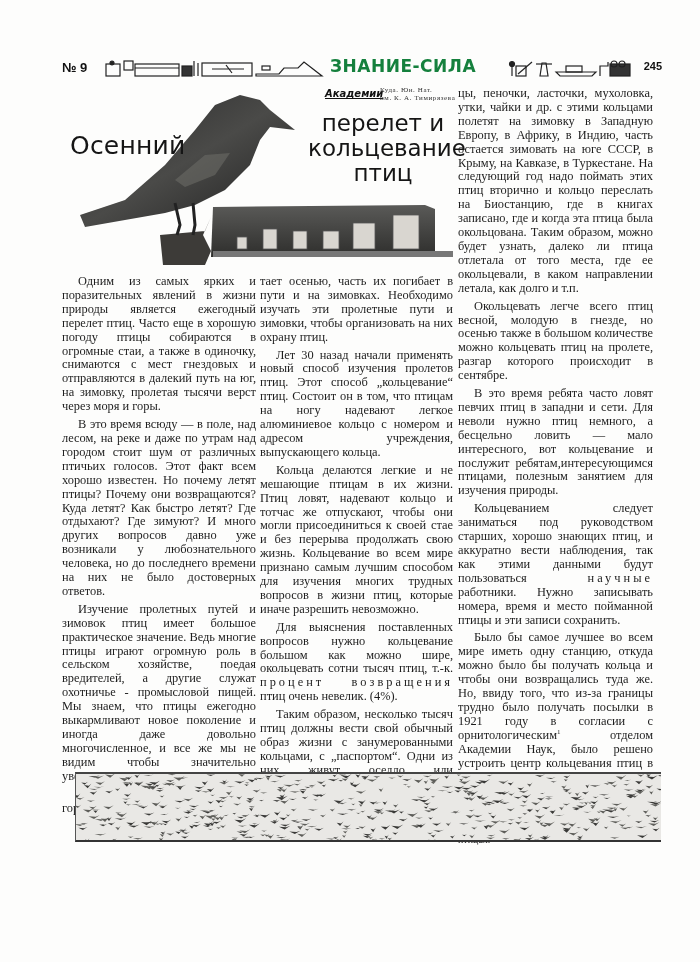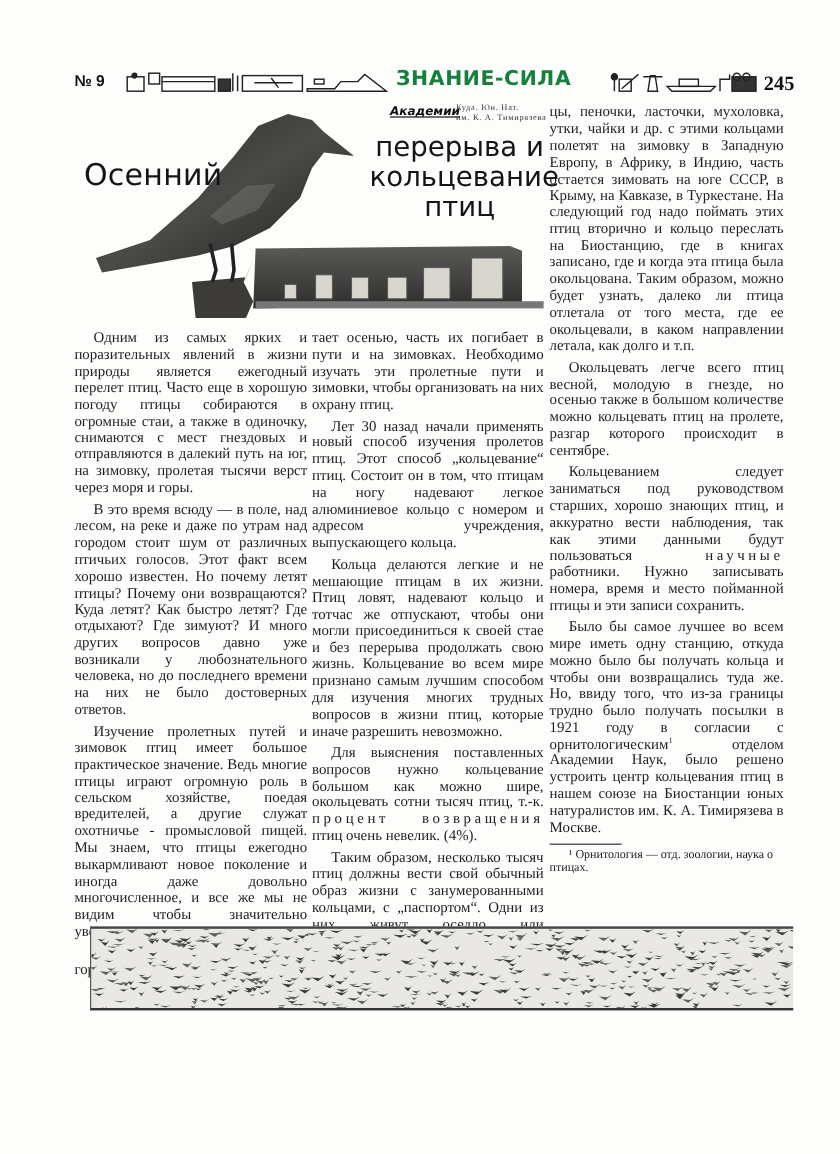--- a/index.html
+++ b/index.html
@@ -5,21 +5,21 @@
     html, body { margin: 0; padding: 0; }
     body {
       width: 700px; height: 962px; background: #ffffff; position: relative; overflow: hidden;
       font-family: "Liberation Serif", "DejaVu Serif", serif; color: #1a1a1a;
     }
     .page { position: absolute; left: 0; top: 0; width: 700px; height: 962px; background: #fdfdfc; }
 
     
     .header { position: absolute; top: 58px; left: 62px; width: 600px; height: 22px; }
     .issue { position: absolute; left: 0; top: 2px; font-family: "Liberation Sans", "DejaVu Sans", sans-serif; font-weight: bold; font-size: 13px; color: #111; }
-    .pageno { position: absolute; right: 0; top: 2px; font-family: Liberation Serif, serif; font-weight: bold; font-size: 17px; color: #111; }
+    .pageno { position: absolute; right: 0; top: 2px; font-family: Liberation Sans, sans-serif; font-weight: bold; font-size: 11px; color: #111; }
     .mast { position: absolute; left: 42px; top: 0; width: 528px; height: 20px; }
     .mast-title { position: absolute; left: 226px; top: -2px; font-family: "DejaVu Sans", sans-serif; font-weight: bold; font-size: 17px; letter-spacing: 0.5px; color: #15803d; white-space: nowrap; }
     .mast svg { position: absolute; top: 0; }
 
     
     .hero { position: absolute; left: 65px; top: 85px; width: 390px; height: 180px; }
     .hero svg { position: absolute; left: 0; top: 0; }
     .title-left { position: absolute; left: 70px; top: 103px; font-family: "DejaVu Sans", sans-serif; font-size: 25px; color: #151515; letter-spacing: 0.2px; margin-top: 28px; }
     .title-right { position: absolute; left: 308px; top: 111px; width: 150px; text-align: center; font-family: "DejaVu Sans", sans-serif; font-size: 23px; line-height: 25px; color: #151515; }
     .author { position: absolute; left: 325px; top: 88px; font-family: "DejaVu Sans", sans-serif; font-style: italic; font-weight: bold; font-size: 10px; text-decoration: underline; color: #111; }
@@ -143,21 +143,21 @@
     </svg>
   </div>
 
   <div class="title-left">Осенний</div>
   <span class="author">Академии</span>
   <div class="affil">
     <div>Куда. Юн. Нат.</div>
     <div>им. К. А. Тимирязева</div>
   </div>
   <div class="title-right">
-    <div>перерыва и</div>
+    <div>перелет и</div>
     <div>кольцевание</div>
     <div>птиц</div>
   </div>
 
   <div class="col col1">
     <p>Одним из самых ярких и поразительных явлений в жизни природы является ежегодный перелет птиц. Часто еще в хорошую погоду птицы собираются в огромные стаи, а также в одиночку, снимаются с мест гнездовых и отправляются в далекий путь на юг, на зимовку, пролетая тысячи верст через моря и горы.</p>
     <p>В это время всюду — в поле, над лесом, на реке и даже по утрам над городом стоит шум от различных птичьих голосов. Этот факт всем хорошо известен. Но почему летят птицы? Почему они возвращаются? Куда летят? Как быстро летят? Где отдыхают? Где зимуют? И много других вопросов давно уже возникали у любознательного человека, но до последнего времени на них не было достоверных ответов.</p>
     <p>Изучение пролетных путей и зимовок птиц имеет большое практическое значение. Ведь многие птицы играют огромную роль в сельском хозяйстве, поедая вредителей, а другие служат охотничье - промысловой пищей. Мы знаем, что птицы ежегодно выкармливают новое поколение и иногда даже довольно многочисленное, и все же мы не видим чтобы значительно увеличивалась их численность.</p>
     <p>Весной к нам возвращается птиц гораздо меньше, чем отле-</p>
   </div>
@@ -166,20 +166,21 @@
     <p class="cont">тает осенью, часть их погибает в пути и на зимовках. Необходимо изучать эти пролетные пути и зимовки, чтобы организовать на них охрану птиц.</p>
     <p>Лет 30 назад начали применять новый способ изучения пролетов птиц. Этот способ „кольцевание“ птиц. Состоит он в том, что птицам на ногу надевают легкое алюминиевое кольцо с номером и адресом учреждения, выпускающего кольца.</p>
     <p>Кольца делаются легкие и не мешающие птицам в их жизни. Птиц ловят, надевают кольцо и тотчас же отпускают, чтобы они могли присоединиться к своей стае и без перерыва продолжать свою жизнь. Кольцевание во всем мире признано самым лучшим способом для изучения многих трудных вопросов в жизни птиц, которые иначе разрешить невозможно.</p>
     <p><span>Для выяснения поставленных вопросов нужно кольцевание большом как можно шире, окольцевать сотни тысяч птиц, т.-к.</span> <span class="spaced">процент возвращения</span> <span>птиц очень невелик. (4%).</span></p>
     <p>Таким образом, несколько тысяч птиц должны вести свой обычный образ жизни с занумерованными кольцами, с „паспортом“. Одни из них живут оседло или перекочевывают с места на место, из области в область, а такие птицы, как кукушка, сквор-</p>
   </div>
 
   <div class="col col3">
     <p class="cont">цы, пеночки, ласточки, мухоловка, утки, чайки и др. с этими кольцами полетят на зимовку в Западную Европу, в Африку, в Индию, часть остается зимовать на юге СССР, в Крыму, на Кавказе, в Туркестане. На следующий год надо поймать этих птиц вторично и кольцо переслать на Биостанцию, где в книгах записано, где и когда эта птица была окольцована. Таким образом, можно будет узнать, далеко ли птица отлетала от того места, где ее окольцевали, в каком направлении летала, как долго и т.п.</p>
     <p>Окольцевать легче всего птиц весной, молодую в гнезде, но осенью также в большом количестве можно кольцевать птиц на пролете, разгар которого происходит в сентябре.</p>
+    <p>В это время ребята часто ловят певчих птиц в западни и сети. Для неволи нужно птиц немного, а бесцельно ловить — мало интересного, вот кольцевание и послужит ребятам,интересующимся птицами, полезным занятием для изучения природы.</p>
     <p><span>Кольцеванием следует заниматься под руководством старших, хорошо знающих птиц, и аккуратно вести наблюдения, так как этими данными будут пользоваться</span> <span class="spaced">научные</span> <span>работники. Нужно записывать номера, время и место пойманной птицы и эти записи сохранить.</span></p>
     <p><span>Было бы самое лучшее во всем мире иметь одну станцию, откуда можно было бы получать кольца и чтобы они возвращались туда же. Но, ввиду того, что из-за границы трудно было получать посылки в 1921 году в согласии с орнитологическим</span><sup>1</sup><span> отделом Академии Наук, было решено устроить центр кольцевания птиц в нашем союзе на Биостанции юных натуралистов им. К. А. Тимирязева в Москве.</span></p>
     <div class="footnote-rule"></div>
     <p class="footnote">¹ Орнитология — отд. зоологии, наука о птицах.</p>
   </div>
 
   <div class="flock">
     <svg id="flock-svg" width="585" height="66">
         <path d="M284.43084705075444 37.01211419753086 L286.89274691358025 38.62205718449931 L289.35464677640607 36.36813700274348 L287.631316872428 37.334102794924554 Z" fill="#5e5e5a"></path>
         <path d="M290.71850565843624 5.184825102880658 L296.2339891975309 7.658376200274348 L301.74947273662553 4.195404663923181 L297.8886342592593 5.679535322359396 Z" fill="#5e5e5a"></path>

